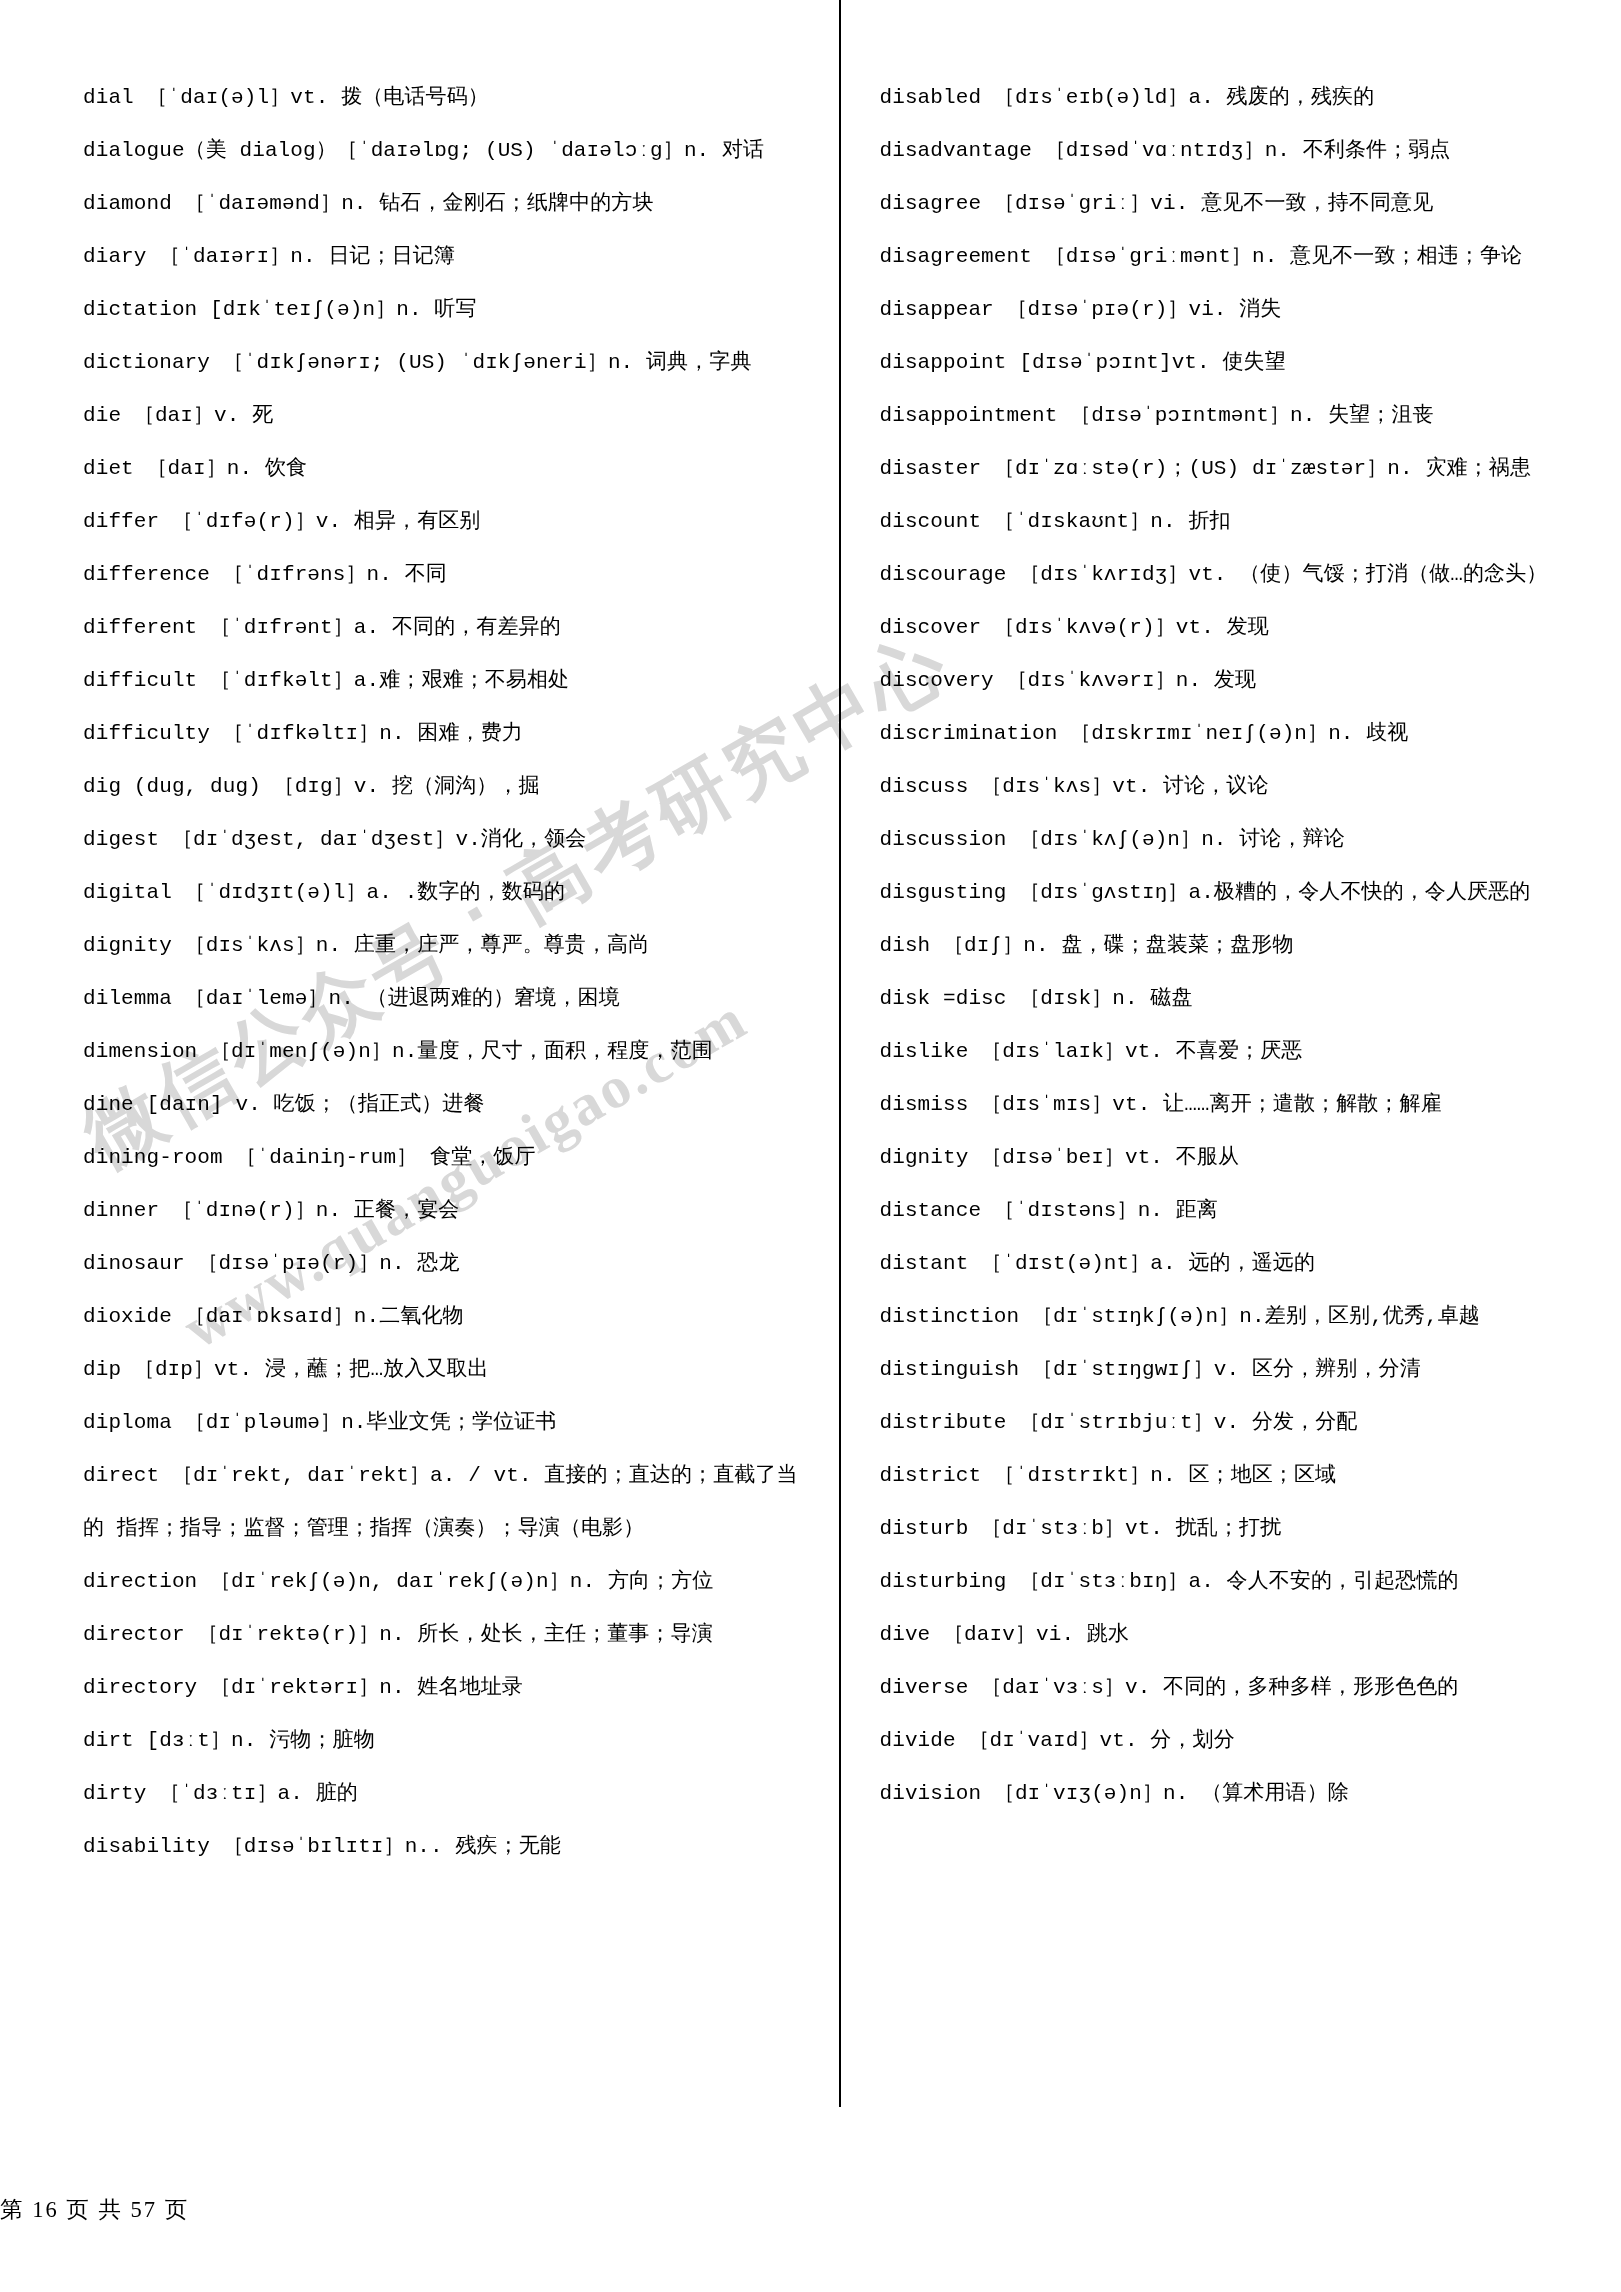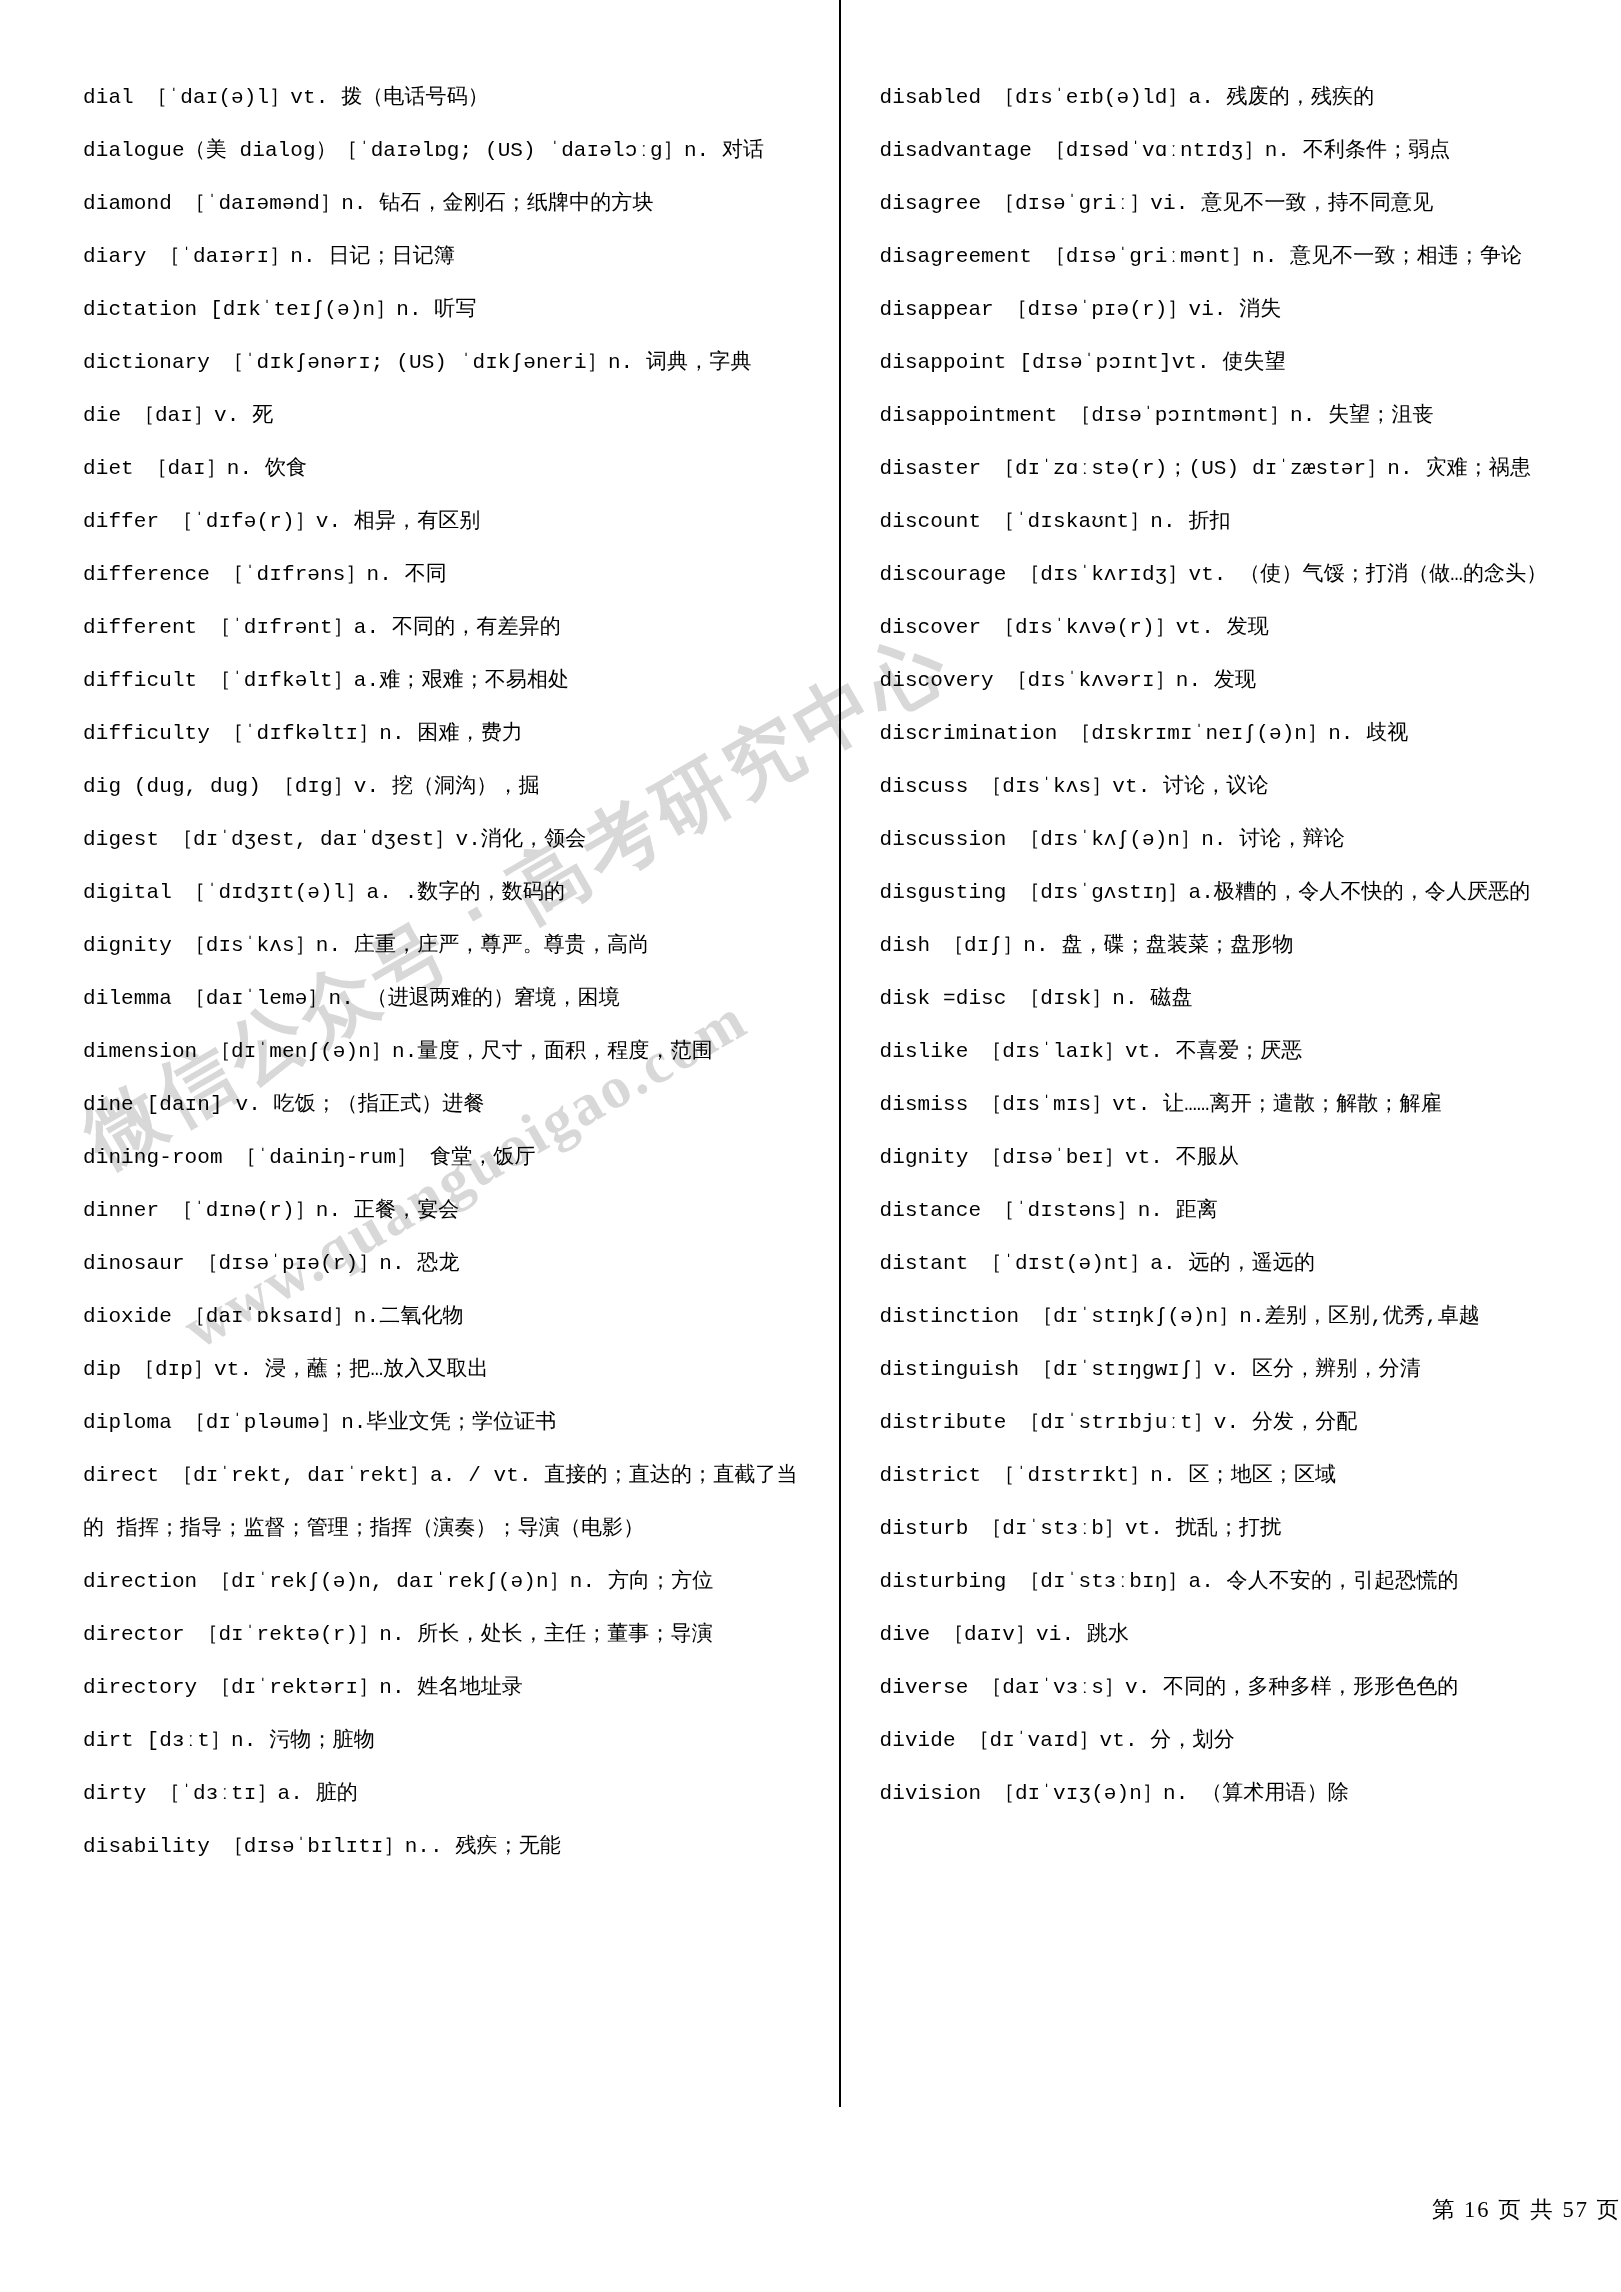--- a/index.html
+++ b/index.html
@@ -94,21 +94,21 @@
     word-break: break-word;
     margin: 0;
   }
 
   
   #footer {
     position: absolute;
     left: 0;
     top: 2194px;
     width: 1621px;
-    text-align: right;
+    text-align: left;
     z-index: 3;
     font-size: 22.5px;
     font-family: "Liberation Serif", "DejaVu Serif", serif;
     letter-spacing: 2px;
   }
 </style>
 </head>
 <body>
 
 <div id="page">

